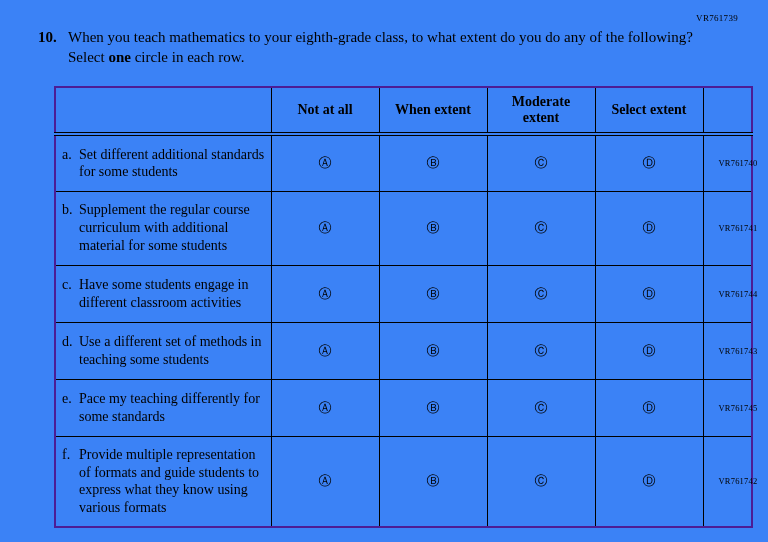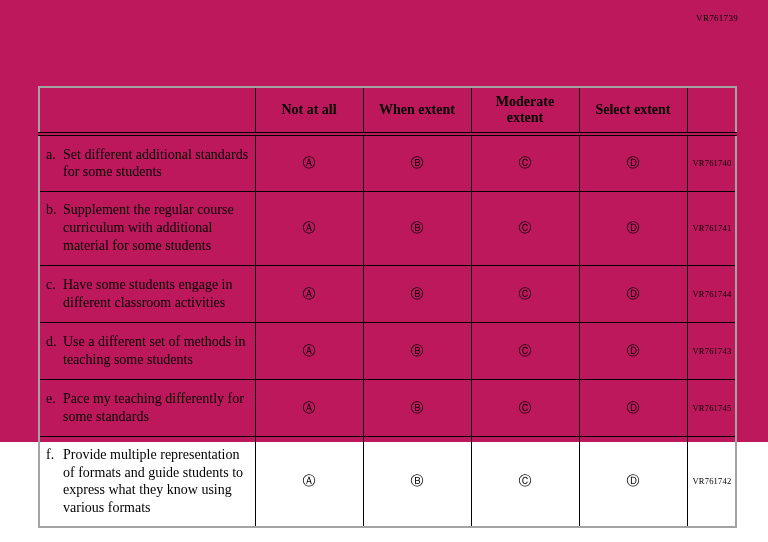--- a/index.html
+++ b/index.html
@@ -3,21 +3,21 @@
 <meta charset="utf-8">
 <style>
   * { box-sizing: border-box; margin: 0; padding: 0; }
   html, body {
     width: 768px; height: 542px;
     background: #ffffff;
     color: #000000;
     font-family: "Liberation Serif", "DejaVu Serif", serif;
     overflow: hidden;
   }
-  .page { position: relative; width: 768px; height: 442px; background: #be185d; }
+  .page { position: relative; width: 768px; height: 542px; background: #3b82f6; }
 
   .top-code {
     position: absolute;
     top: 13px; right: 30px;
     font-size: 9px;
     letter-spacing: 0.3px;
   }
 
   .question {
     position: absolute;
@@ -25,24 +25,24 @@
     display: flex;
     font-size: 15px;
     line-height: 1.3;
   }
   .qnum { font-weight: bold; width: 30px; flex: 0 0 30px; }
   .qtext { flex: 1; }
   .qtext b { font-weight: bold; }
 
   table.survey {
     position: absolute;
-    top: 86px; left: 38px;
+    top: 86px; left: 54px;
     width: 697px;
     border-collapse: collapse;
-    border: 2px solid #a3a3a3;
+    border: 2px solid #4c1d95;
     table-layout: fixed;
   }
   table.survey col.c-stem { width: 216px; }
   table.survey col.c-opt  { width: 108px; }
   table.survey col.c-code { width: 49px; }
 
   table.survey th, table.survey td {
     border: 1px solid #000;
     vertical-align: middle;
   }
@@ -71,35 +71,39 @@
   }
   .circle {
     font-family: "DejaVu Sans", sans-serif;
     font-size: 13px;
     display: inline-block;
     cursor: pointer;
   }
   td.code {
     font-size: 8.5px;
     text-align: center;
-    padding: 0 5px;
+    padding: 0 15px;
     letter-spacing: 0.2px;
   }
 
   tr.r-3 td { height: 57px; }
   tr.r-4 td { height: 74px; }
   tr.r-5 td { height: 91px; }
 </style>
 </head>
 <body>
 
 <div class="page">
 
   <div class="top-code">VR761739</div>
 
+  <div class="question">
+    <span class="qnum">10.</span>
+    <span class="qtext"><span>When you teach mathematics to your eighth-grade class, to what extent do you do any of the following? Select </span><b>one</b><span> circle in each row.</span></span>
+  </div>
 
   <table class="survey">
     <colgroup>
       <col class="c-stem">
         <col class="c-opt">
         <col class="c-opt">
         <col class="c-opt">
         <col class="c-opt">
         <col class="c-code">
     </colgroup>

